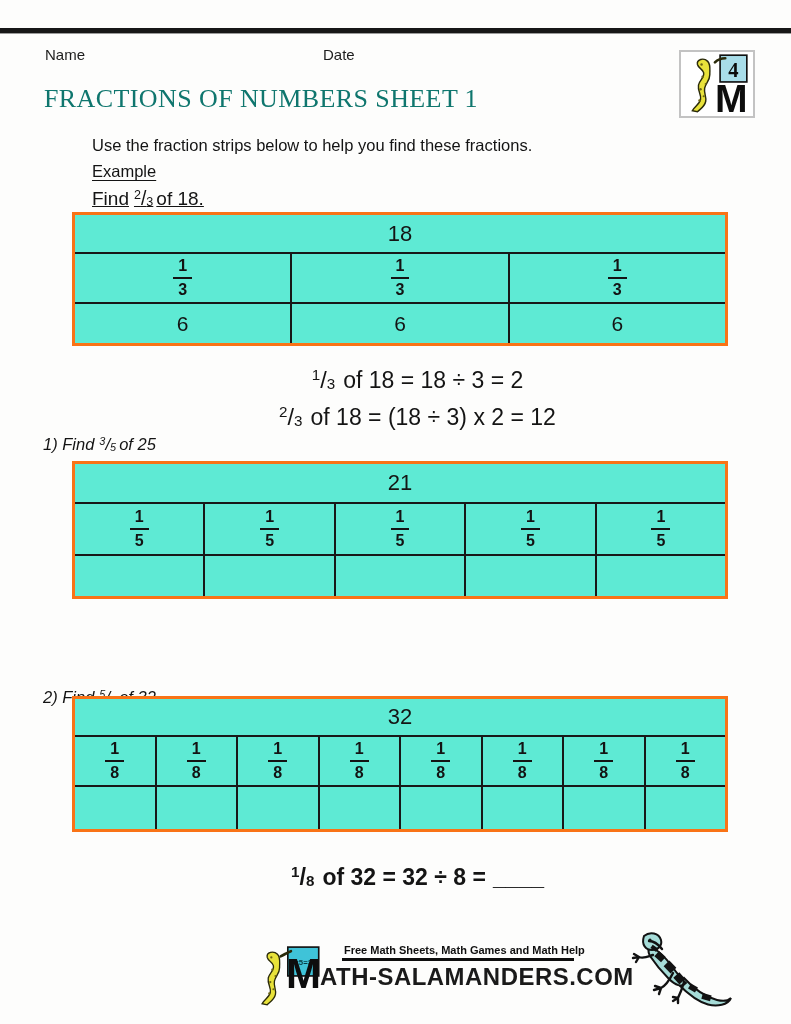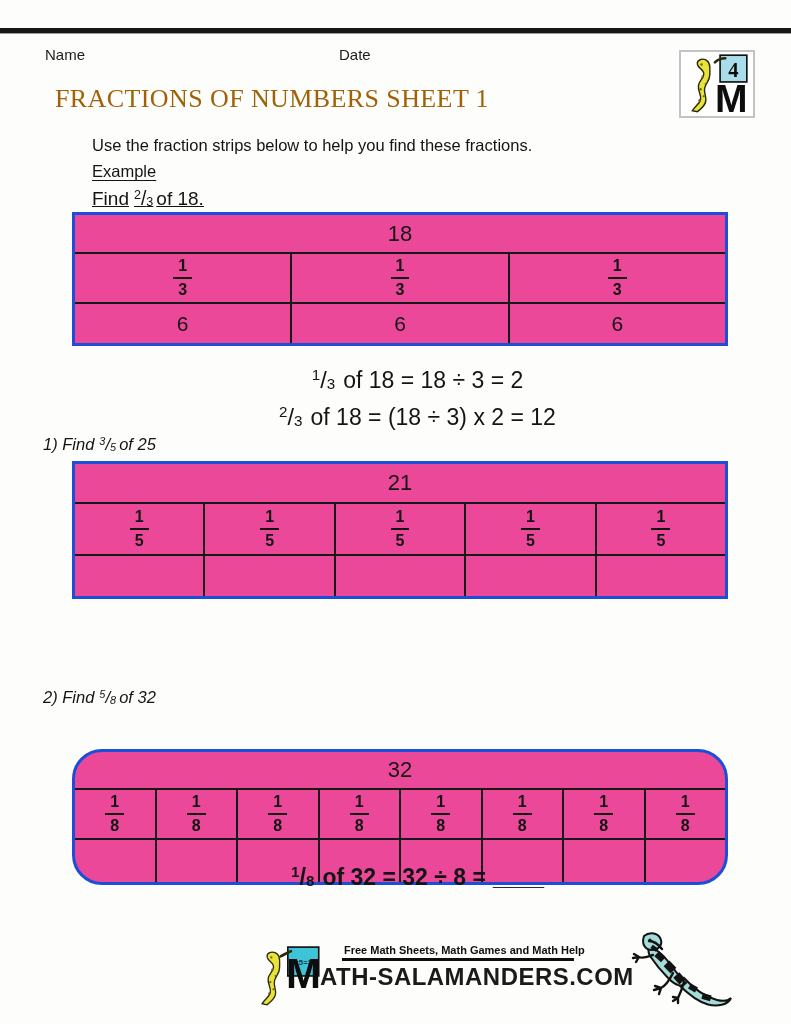--- a/index.html
+++ b/index.html
@@ -9,70 +9,70 @@
     font-family:"Liberation Sans", sans-serif; color:#141414;padding-left:36px;
   }
 
   
   .topbar { position:absolute; left:0; top:28px; width:791px; height:5px;
             background:#171717; border-bottom:1px solid #9b9b9b; }
 
   
   .meta-label { position:absolute; top:46px; font-size:15px; color:#1d1d1d; }
   .meta-name { left:45px; }
-  .meta-date { left:339px; }
+  .meta-date { left:323px; }
 
   
   .badge { position:absolute; left:679px; top:50px; width:76px; height:68px;
            background:#ffffff; border:2px solid #c3c3c3; box-sizing:border-box; }
   .badge svg { display:block; width:100%; height:100%; }
 
   
-  .title { position:absolute; left:55px; top:84px;
+  .title { position:absolute; left:44px; top:84px;
            font-family:"Liberation Serif", serif; font-size:26px; font-weight:normal;
-           color:#a16207; letter-spacing:0.4px; white-space:nowrap; }
+           color:#0f766e; letter-spacing:0.4px; white-space:nowrap; }
 
   
   .intro   { position:absolute; left:92px; top:136px; font-size:16.5px; }
   .example-label { position:absolute; left:92px; top:162px; font-size:16.5px;
                    text-decoration:underline; text-underline-offset:3px; }
   .find-line { position:absolute; left:92px; top:187px; font-size:19px;text-decoration:underline; }
   .prob-label { position:absolute; left:43px; font-size:16.5px;font-style:italic; }
   .prob-1 { top:435px; }
   .prob-2 { top:688px; }
 
   
   .ifrac { display:inline; white-space:nowrap; margin:0 3px 0 5px; }
   .ifrac .fn { font-size:0.66em; vertical-align:0.5em; }
   .ifrac .fs { font-size:1.02em; }
   .ifrac .fd { font-size:0.66em; vertical-align:-0.05em; }
 
   
   .strip { position:absolute; left:72px; width:650px;
-           border:3px solid #1d4ed8; background:#ec4899; box-sizing:content-box; }
+           border:3px solid #f97316; background:#5eead4; box-sizing:content-box; }
   .row-total { display:flex; align-items:center; justify-content:center;
                border-bottom:2px solid #181818; font-size:22px; }
   .row-cells { display:flex; }
   .row-cells .cell { flex:1; display:flex; align-items:center; justify-content:center;
                      border-right:2px solid #181818; }
   .row-cells .cell:last-child { border-right:none; }
   .row-answers { border-top:2px solid #181818; }
   .row-answers .cell { font-size:21px; }
 
   .strip-example { top:212px; }
   .strip-example .row-total   { height:37px; }
   .strip-example .row-unit .cell { height:48px; }
   .strip-example .row-answers .cell { height:39px; }
 
   .strip-p1 { top:461px; }
   .strip-p1 .row-total   { height:38px; }
   .strip-p1 .row-unit .cell { height:50px; }
   .strip-p1 .row-answers .cell { height:40px; }
 
-  .strip-p2 { top:749px;border-radius:30px; }
+  .strip-p2 { top:696px; }
   .strip-p2 .row-total   { height:36px; }
   .strip-p2 .row-unit .cell { height:48px; }
   .strip-p2 .row-answers .cell { height:42px; }
 
   
   .sfrac { text-align:center; font-weight:bold; font-size:16px; line-height:1.25; color:#131313; }
   .sfrac .top { display:block; border-bottom:2.5px solid #131313; padding:0 5px 1px; }
   .sfrac .bot { display:block; padding-top:1px; }
 
   

